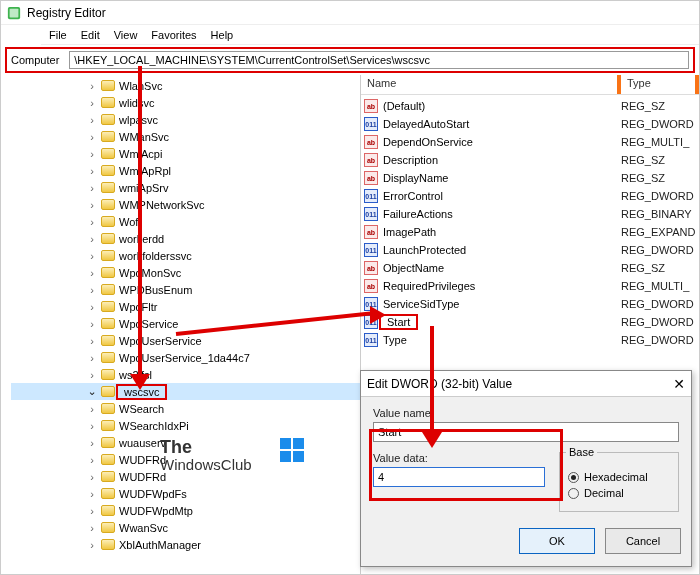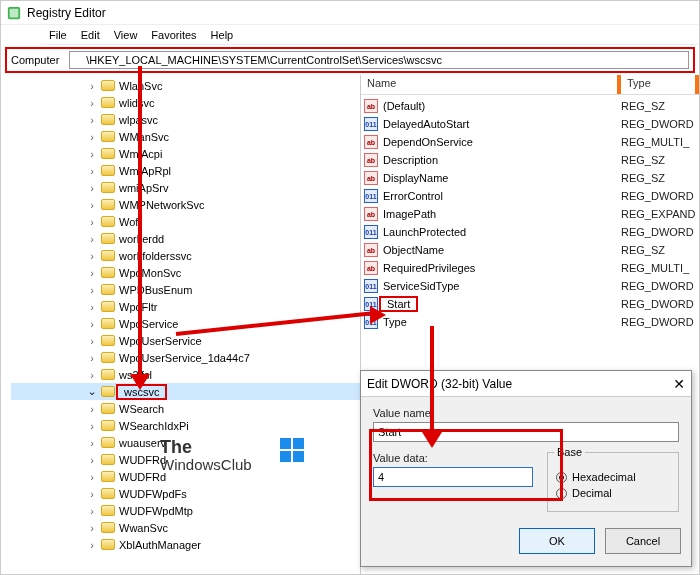--- a/index.html
+++ b/index.html
@@ -5,21 +5,21 @@
     * { box-sizing: border-box; margin: 0; padding: 0; }
     body { font-family: "Segoe UI", Tahoma, sans-serif; font-size: 11px; background: #fff; width: 700px; height: 575px; overflow: hidden; position: relative; }
     .window { border: 1px solid #ccc; width: 700px; height: 575px; background: #fff; }
     .titlebar { height: 24px; display: flex; align-items: center; padding: 0 6px; border-bottom: 1px solid #eee; }
     .titlebar-icon { width: 14px; height: 14px; margin-right: 6px; }
     .titlebar-title { font-size: 12px; }
     .menubar { height: 20px; display: flex; align-items: center; padding: 0 2px; gap: 2px; border-bottom: 1px solid #eee; margin-left: 40px; }
     .menubar span { padding: 2px 6px; cursor: default; }
     .addressbar { height: 26px; display: flex; align-items: center; padding: 2px 4px; border: 2px solid #d00; margin: 2px 4px; }
     .addressbar-label { margin-right: 10px; }
-    .addressbar-path { flex: 1; border: 1px solid #999; background: #fff; height: 18px; line-height: 16px; padding: 0 16px; font-size: 11px; }
+    .addressbar-path { flex: 1; border: 1px solid #999; background: #fff; height: 18px; line-height: 16px; padding: 0 4px; font-size: 11px; }
     .split { display: flex; height: calc(575px - 24px - 20px - 32px); }
     .tree { width: 360px; border-right: 1px solid #ccc; overflow: hidden; padding: 2px 0 0 10px; }
     .tree-item { display: flex; align-items: center; height: 17px; padding-left: 90px; white-space: nowrap; position: relative; }
     .tree-item .chev { position: absolute; left: 76px; width: 10px; text-align: center; color: #666; }
     .tree-item .chev.down { color: #222; }
     .folder { width: 14px; height: 11px; background: linear-gradient(#fceeb6,#f0c742); border: 1px solid #d8aa20; border-radius: 2px; margin-right: 4px; flex-shrink: 0; }
     .tree-item.selected { background: #cde8ff; padding-left: 90px; }
     .tree-item.selected .label { }
     .tree-item .redbox { border: 2px solid #d00; padding: 0 6px; margin-left: -3px;}
     .right { flex: 1; position: relative; overflow: hidden; }
@@ -42,21 +42,21 @@
     .win-logo .a{left:0;top:0}.win-logo .b{left:13px;top:0}.win-logo .c{left:0;top:13px}.win-logo .d{left:13px;top:13px}
     
     .dialog { position: absolute; left: 360px; top: 370px; width: 332px; border: 1px solid #888; background: #f0f0f0; box-shadow: 2px 2px 6px rgba(0,0,0,.25); }
     .dialog-title { height: 26px; display:flex; align-items:center; justify-content:space-between; padding: 0 6px; background:#fff; border-bottom:1px solid #ccc; font-size:12px; }
     .dialog-close { width: 30px; text-align:right; font-size:14px; cursor:default; }
     .dialog-body { padding: 10px 12px 6px 12px; }
     .dlg-label { margin-bottom: 3px; color:#222; }
     .dlg-input { width: 100%; border:1px solid #888; background:#fff; height:20px; padding: 2px 4px; font-size:11px; }
     .dlg-row { display:flex; gap: 14px; margin-top: 10px; }
     .dlg-col1 { flex: 1; }
-    .dlg-col2 { width: 132px; }
+    .dlg-col2 { width: 120px; }
     .radio { display:flex; align-items:center; gap:5px; margin-bottom:4px;}
     .radio .r { width:11px; height:11px; border:1px solid #555; border-radius:50%; display:inline-flex; align-items:center; justify-content:center;}
     .radio .r.filled::after { content:""; width:5px; height:5px; border-radius:50%; background:#222; }
     .fieldset { border:1px solid #bbb; padding: 6px 8px 8px 8px; }
     .fieldset .legend { position: relative; top: -13px; left: -2px; background:#f0f0f0; padding: 0 3px; display:inline-block; }
     .dlg-buttons { display:flex; justify-content:flex-end; gap:10px; padding: 10px 10px 12px 0; }
     .btn { width: 76px; height: 26px; border:1px solid #888; background:#e9e9e9; font-size:11px; cursor:default; }
     .btn.default { border:1px solid #0a64c2; background:#e5f1fb; }
     .dlg-red1 { position:absolute; border:3px solid #d00; left:8px; top:58px; width:194px; height:72px; pointer-events:none; }
     
@@ -282,20 +282,27 @@
           </div>
           <div class="row">
             <span class="icon-cell">
               <span class="binval">011</span>
             </span>
             <span class="name-cell"><span>ErrorControl</span></span>
             <span class="type-cell">REG_DWORD</span>
           </div>
           <div class="row">
             <span class="icon-cell">
+              <span class="binval">011</span>
+            </span>
+            <span class="name-cell"><span>FailureActions</span></span>
+            <span class="type-cell">REG_BINARY</span>
+          </div>
+          <div class="row">
+            <span class="icon-cell">
               <span class="strval">ab</span>
             </span>
             <span class="name-cell"><span>ImagePath</span></span>
             <span class="type-cell">REG_EXPAND</span>
           </div>
           <div class="row">
             <span class="icon-cell">
               <span class="binval">011</span>
             </span>
             <span class="name-cell"><span>LaunchProtected</span></span>

